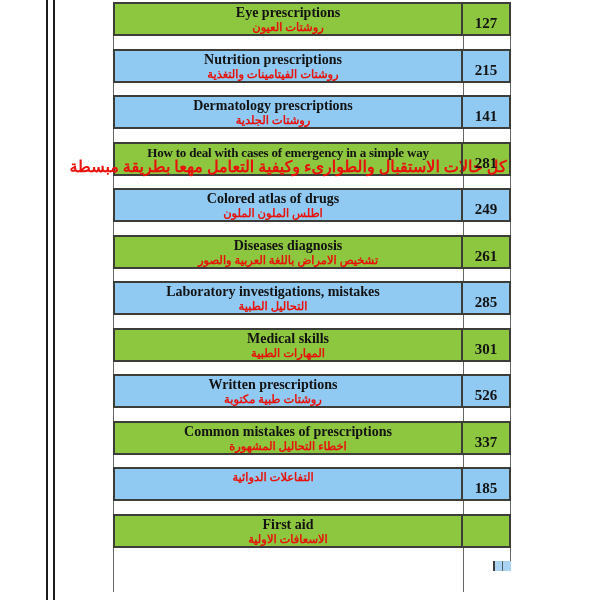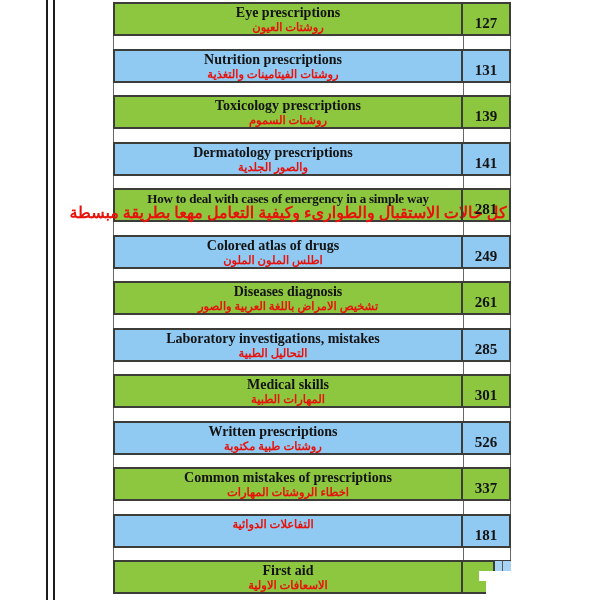--- a/index.html
+++ b/index.html
@@ -110,38 +110,29 @@
       <span class="t-pg">127</span>
     </div>
   </div>
 
   <div class="row blue">
     <div class="cell-title">
       <span class="t-en">Nutrition prescriptions</span>
       <span class="t-ar">روشتات الفيتامينات والتغذية</span>
     </div>
     <div class="cell-page">
-      <span class="t-pg">131</span>
-    </div>
-  </div>
-
-  <div class="row green">
-    <div class="cell-title">
-      <span class="t-en">Toxicology prescriptions</span>
-      <span class="t-ar">روشتات السموم</span>
-    </div>
-    <div class="cell-page">
-      <span class="t-pg">139</span>
-    </div>
-  </div>
+      <span class="t-pg">215</span>
+    </div>
+  </div>
+
 
   <div class="row blue">
     <div class="cell-title">
       <span class="t-en">Dermatology prescriptions</span>
-      <span class="t-ar">والصور الجلدية</span>
+      <span class="t-ar">روشتات الجلدية</span>
     </div>
     <div class="cell-page">
       <span class="t-pg">141</span>
     </div>
   </div>
 
   <div class="row green">
     <div class="cell-title">
       <span class="t-en long">How to deal with  cases of emergency in a simple way</span>
       <span class="t-ar long">كل حالات الاستقبال والطوارىء وكيفية التعامل مهعا بطريقة مبسطة</span>
@@ -197,33 +188,33 @@
       <span class="t-ar">روشتات طبية مكتوبة</span>
     </div>
     <div class="cell-page">
       <span class="t-pg">526</span>
     </div>
   </div>
 
   <div class="row green">
     <div class="cell-title">
       <span class="t-en">Common mistakes of prescriptions</span>
-      <span class="t-ar">اخطاء الروشتات المهارات</span>
+      <span class="t-ar">اخطاء التحاليل المشهورة</span>
     </div>
     <div class="cell-page">
       <span class="t-pg">337</span>
     </div>
   </div>
 
   <div class="row blue">
     <div class="cell-title">
       <span class="t-ar">التفاعلات الدوائية</span>
     </div>
     <div class="cell-page">
-      <span class="t-pg">181</span>
+      <span class="t-pg">185</span>
     </div>
   </div>
 
   <div class="row green">
     <div class="cell-title">
       <span class="t-en">First aid</span>
       <span class="t-ar">الاسعافات الاولية</span>
     </div>
     <div class="cell-page">
       <span class="t-pg"></span>

